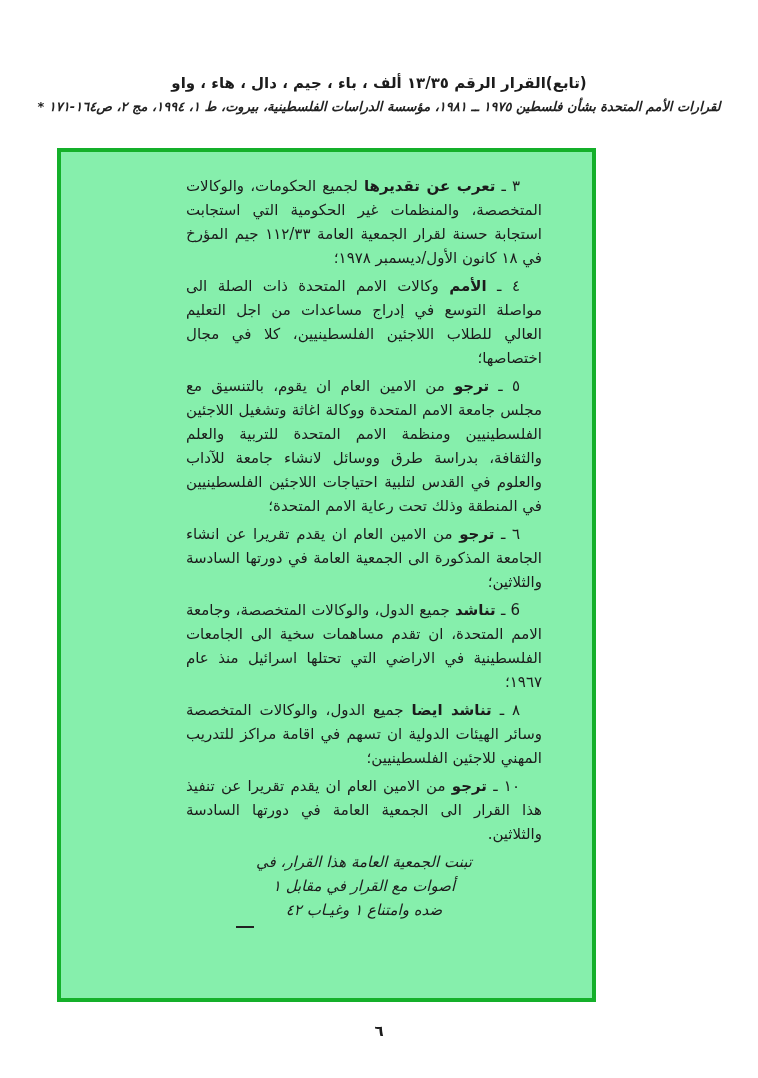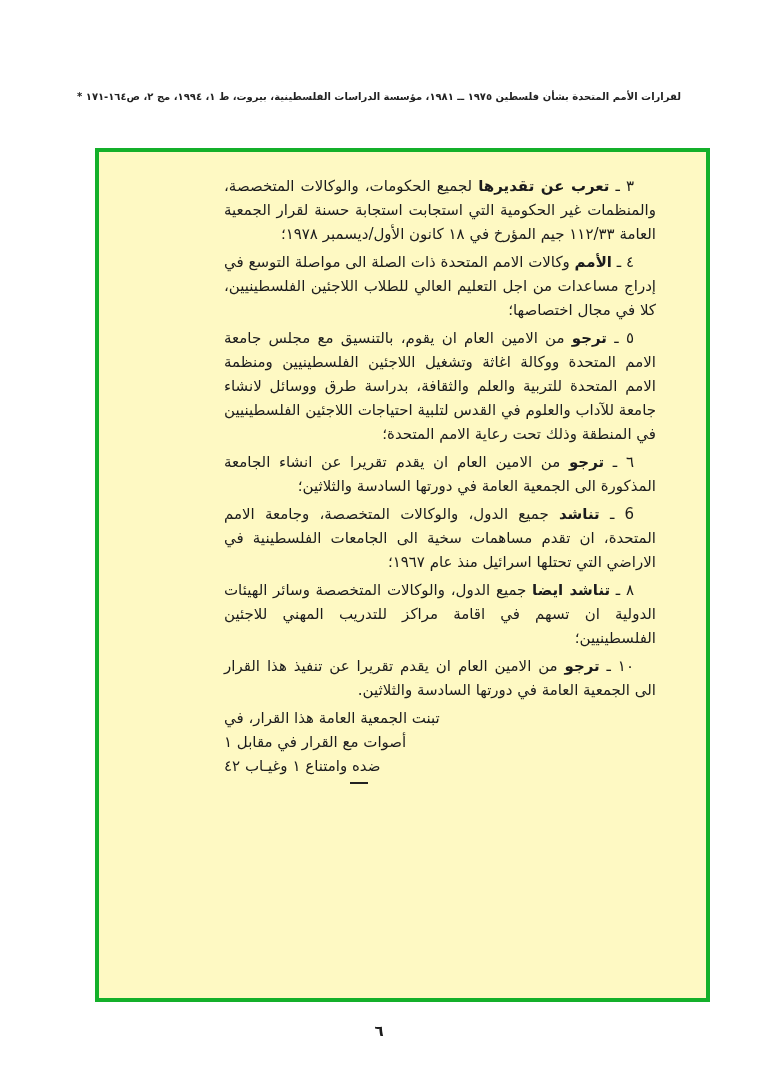--- a/index.html
+++ b/index.html
@@ -7,49 +7,50 @@
     width: 758px; height: 1078px; position: relative;
     background: #ffffff; color: #1c1c1c;
     font-family: "DejaVu Sans", sans-serif;
     overflow: hidden;
   }
   .header {
     position: absolute; top: 74px; left: 0; width: 758px;
     text-align: center; direction: rtl;
   }
   .doc-title { font-size: 15px; font-weight: 700; }
-  .doc-source { font-size: 10px; font-weight: 700; margin-top: 17px; color: #222; }
+  .doc-source { font-size: 13px; font-weight: 700; margin-top: 7px; color: #222; font-style: italic; }
   .green-box {
     position: absolute; left: 57px; top: 148px;
-    width: 615px; height: 854px;
+    width: 539px; height: 854px;
     border: 4px solid #14b02a;
-    box-sizing: border-box; background: #fef9c3; margin-left: 38px;
+    box-sizing: border-box; background: #86efac;
   }
   .text-col {
     direction: rtl; text-align: justify;
     padding: 22px 50px 0 125px;
     font-size: 15px; line-height: 24px;
   }
   .text-col p { margin: 0 0 4px 0; text-indent: 22px; }
   .lead { font-weight: 700; }
-  .closing { margin-top: 3px; text-align: left; }
+  .closing { margin-top: 3px; text-align: center; font-style: italic; }
   .closing div { text-indent: 0; line-height: 24px; }
   .footnote-dash {
     width: 18px; border-top: 2px solid #222;
     margin: 4px 288px 0 auto;
   }
   .page-number {
     position: absolute; top: 1022px; left: 0; width: 758px;
     text-align: center; font-size: 15px; font-weight: 700;
   }
 </style>
 </head>
 <body>
 
 <div class="header">
+  <div class="doc-title">(تابع)القرار الرقم  ١٣/٣٥ ألف ، باء ، جيم ، دال ، هاء ، واو</div>
   <div class="doc-source">لقرارات الأمم المتحدة بشأن فلسطين ١٩٧٥ ــ ١٩٨١، مؤسسة الدراسات الفلسطينية، بيروت، ط ١، ١٩٩٤، مج ٢، ص١٦٤-١٧١ *</div>
 </div>
 
 <div class="green-box">
   <div class="text-col">
 
     <p><span>٣ ـ</span> <span class="lead">تعرب عن تقديرها</span> <span>لجميع الحكومات، والوكالات المتخصصة، والمنظمات غير الحكومية التي استجابت استجابة حسنة لقرار الجمعية العامة ١١٢/٣٣ جيم المؤرخ في ١٨ كانون الأول/ديسمبر ١٩٧٨؛</span></p>
 
     <p><span>٤ ـ</span> <span class="lead">الأمم</span> <span>وكالات الامم المتحدة ذات الصلة الى مواصلة التوسع في إدراج مساعدات من اجل التعليم العالي للطلاب اللاجئين الفلسطينيين، كلا في مجال اختصاصها؛</span></p>
 

